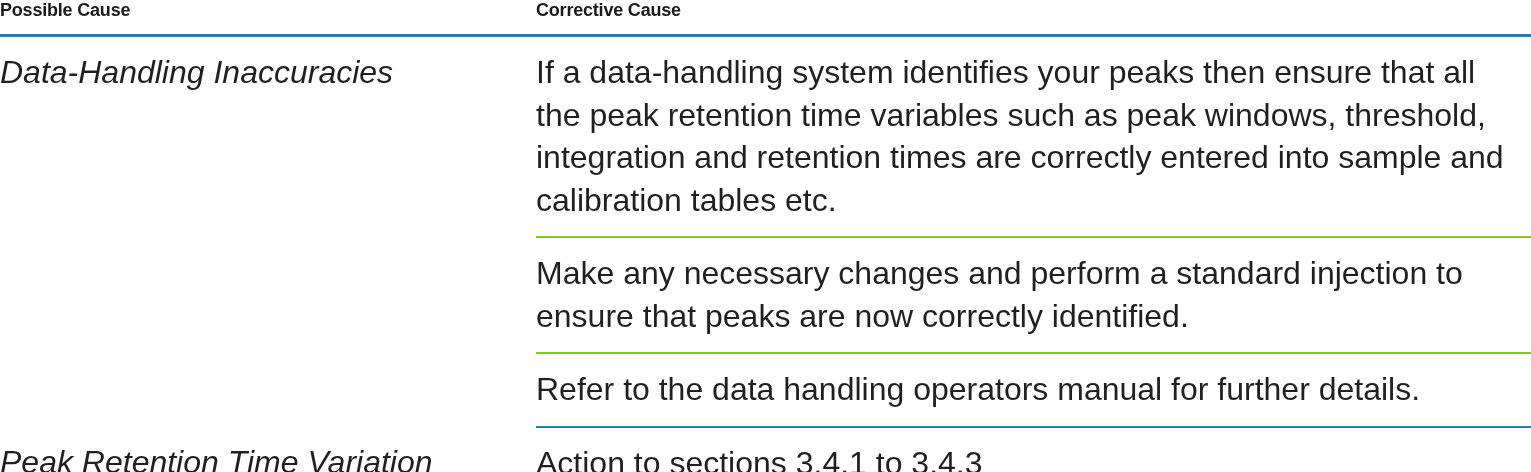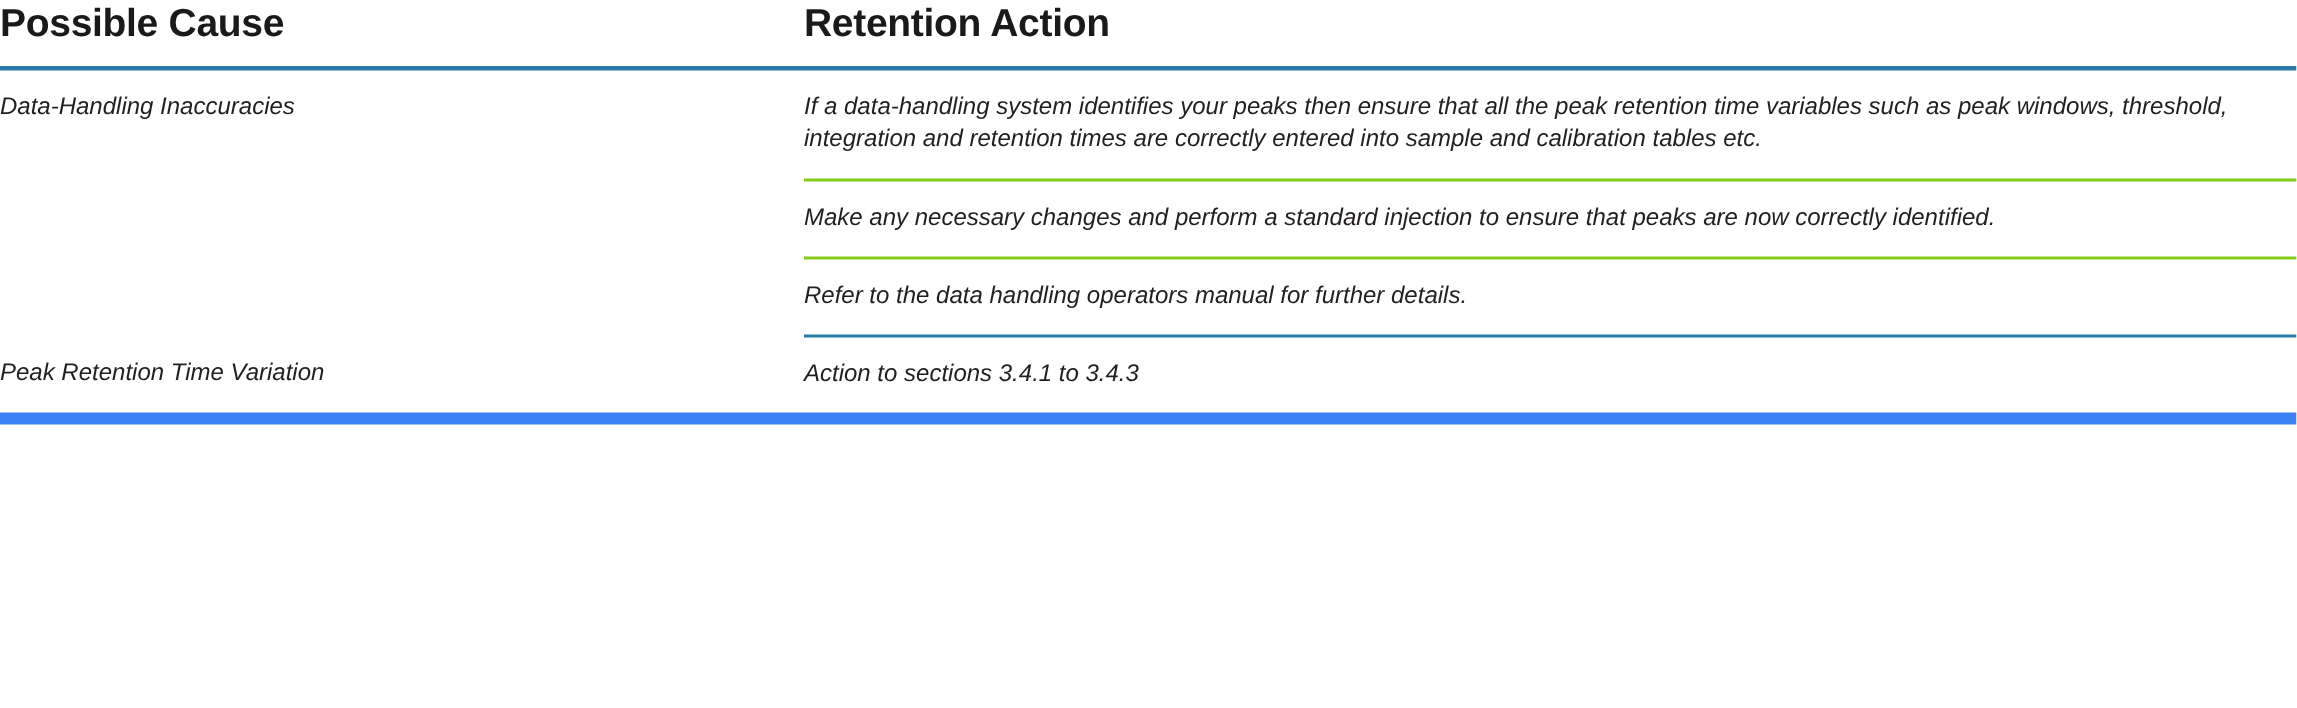--- a/index.html
+++ b/index.html
@@ -22,33 +22,33 @@
     width: 1531px;
     border-collapse: collapse;
     table-layout: fixed;
   }
   col.col-cause { width: 536px; }
   col.col-action { width: 995px; }
 
   thead th {
     text-align: left;
     vertical-align: bottom;
-    font-size: 26px;
+    font-size: 18px;
     font-weight: bold;
     color: #1a1a1a;
     padding: 0 0 13px 0;
     letter-spacing: -0.2px;
   }
   thead tr {
     border-bottom: 3px solid #2b7ba8;
   }
 
   tbody td {
     vertical-align: top;
-    font-size: 16px;
+    font-size: 32px;
     line-height: 1.33;
     color: #231f20;
     padding: 14px 0 15px 0;
   }
   td.cause {
     font-style: italic;
     padding-right: 20px;
   }
   td.action {
     padding-right: 8px;
@@ -59,36 +59,35 @@
   }
   tr.group-end td {
     border-bottom: 2px solid #2b7ba8;
     margin-top: 46px;
   }
   tr.last-row td {
     border-bottom: 8px solid #3b82f6;
   }
   .action-text {
     display: block;
-    font-style: italic;
   }
 </style>
 </head>
 <body>
 
 <div class="table-wrap">
   <table class="troubleshoot">
     <colgroup>
       <col class="col-cause">
       <col class="col-action">
     </colgroup>
     <thead>
       <tr>
         <th>Possible Cause</th>
-        <th>Retention Action</th>
+        <th>Corrective Cause</th>
       </tr>
     </thead>
     <tbody>
 
       <tr>
         <td class="cause" rowspan="3">Data-Handling Inaccuracies</td>
         <td class="action">
           <span class="action-text">If a data-handling system identifies your peaks then ensure that all the peak retention time variables such as peak windows, threshold, integration and retention times are correctly entered into sample and calibration tables etc.</span>
         </td>
       </tr>

